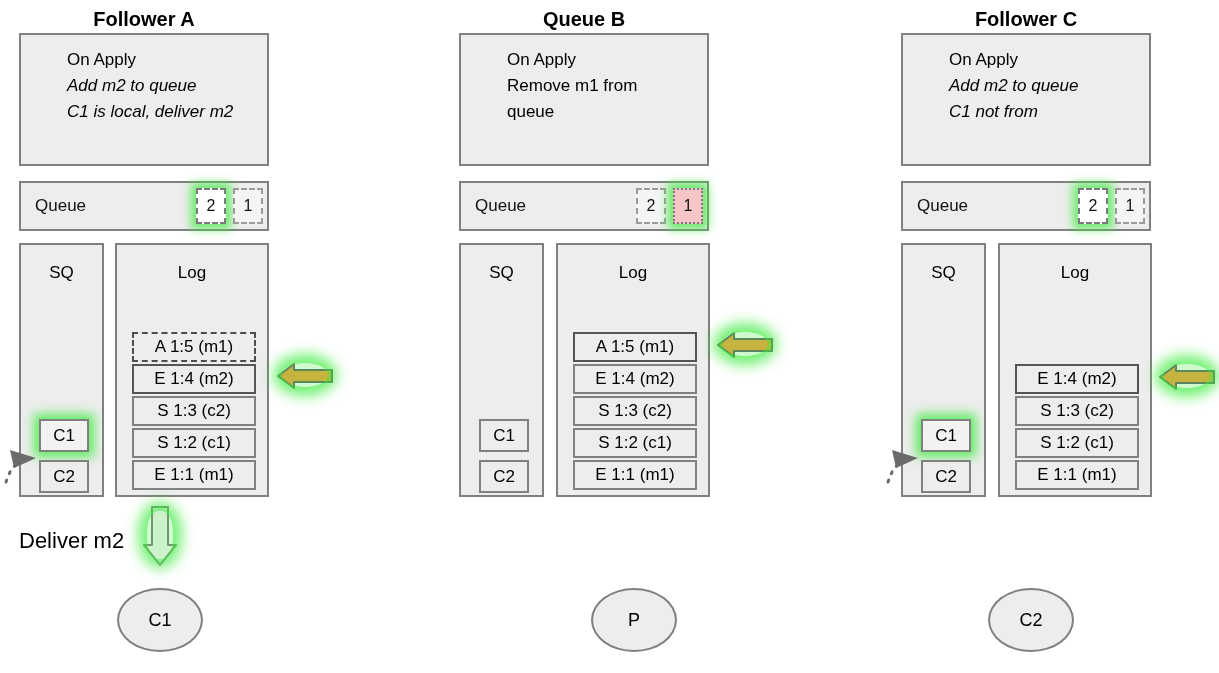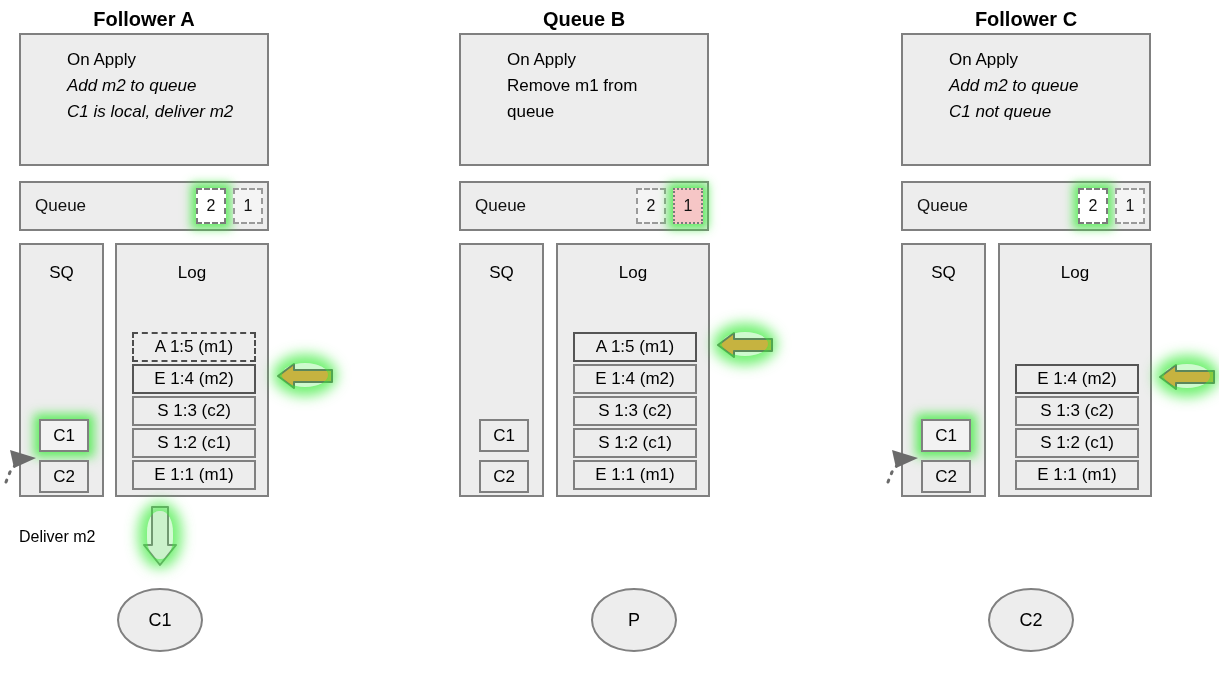--- a/index.html
+++ b/index.html
@@ -64,21 +64,21 @@
   .oglow{
     position:absolute;left:6px;top:2px;width:46px;height:24px;border-radius:50%;
     box-shadow:0 0 13px 9px rgba(60,235,60,.72);background:rgba(60,235,60,.25);
   }
 
   
   .darrow{position:absolute;width:38px;height:62px;}
   .dglow{position:absolute;left:6px;top:6px;width:26px;height:48px;border-radius:45%;
     box-shadow:0 0 13px 9px rgba(60,235,60,.7);background:rgba(60,235,60,.22);}
 
-  .deliver-label{position:absolute;font-size:16px;color:#000;white-space:nowrap;}
+  .deliver-label{position:absolute;font-size:22px;color:#000;white-space:nowrap;}
 
   .ellipse{
     position:absolute;background:#ededed;border:2px solid #808080;border-radius:50%;
     display:flex;align-items:center;justify-content:center;font-size:18px;color:#000;
     box-sizing:border-box;
   }
 
   .dotline{position:absolute;}
 </style>
 </head>
@@ -178,21 +178,21 @@
 
   <div class="ellipse" style="left:591px;top:588px;width:86px;height:64px;">P</div>
 
   <div class="col" style="left:901px;width:250px;">
     <div class="col-title">Follower C</div>
   </div>
 
   <div class="panel apply-box" style="left:901px;top:33px;width:250px;height:133px;">
     <div class="apply-line">On Apply</div>
     <div class="apply-line it">Add m2 to queue</div>
-    <div class="apply-line it">C1 not queue</div>
+    <div class="apply-line it">C1 not from</div>
   </div>
 
   <div class="panel queue-box" style="left:901px;top:181px;width:250px;height:50px;">
     <div class="queue-label">Queue</div>
     <div class="qslot active" style="left:175px;">2</div>
     <div class="qslot dashed" style="left:212px;">1</div>
   </div>
 
   <div class="panel sq-box" style="left:901px;top:243px;width:85px;height:254px;">
     <div class="sq-title">SQ</div>

